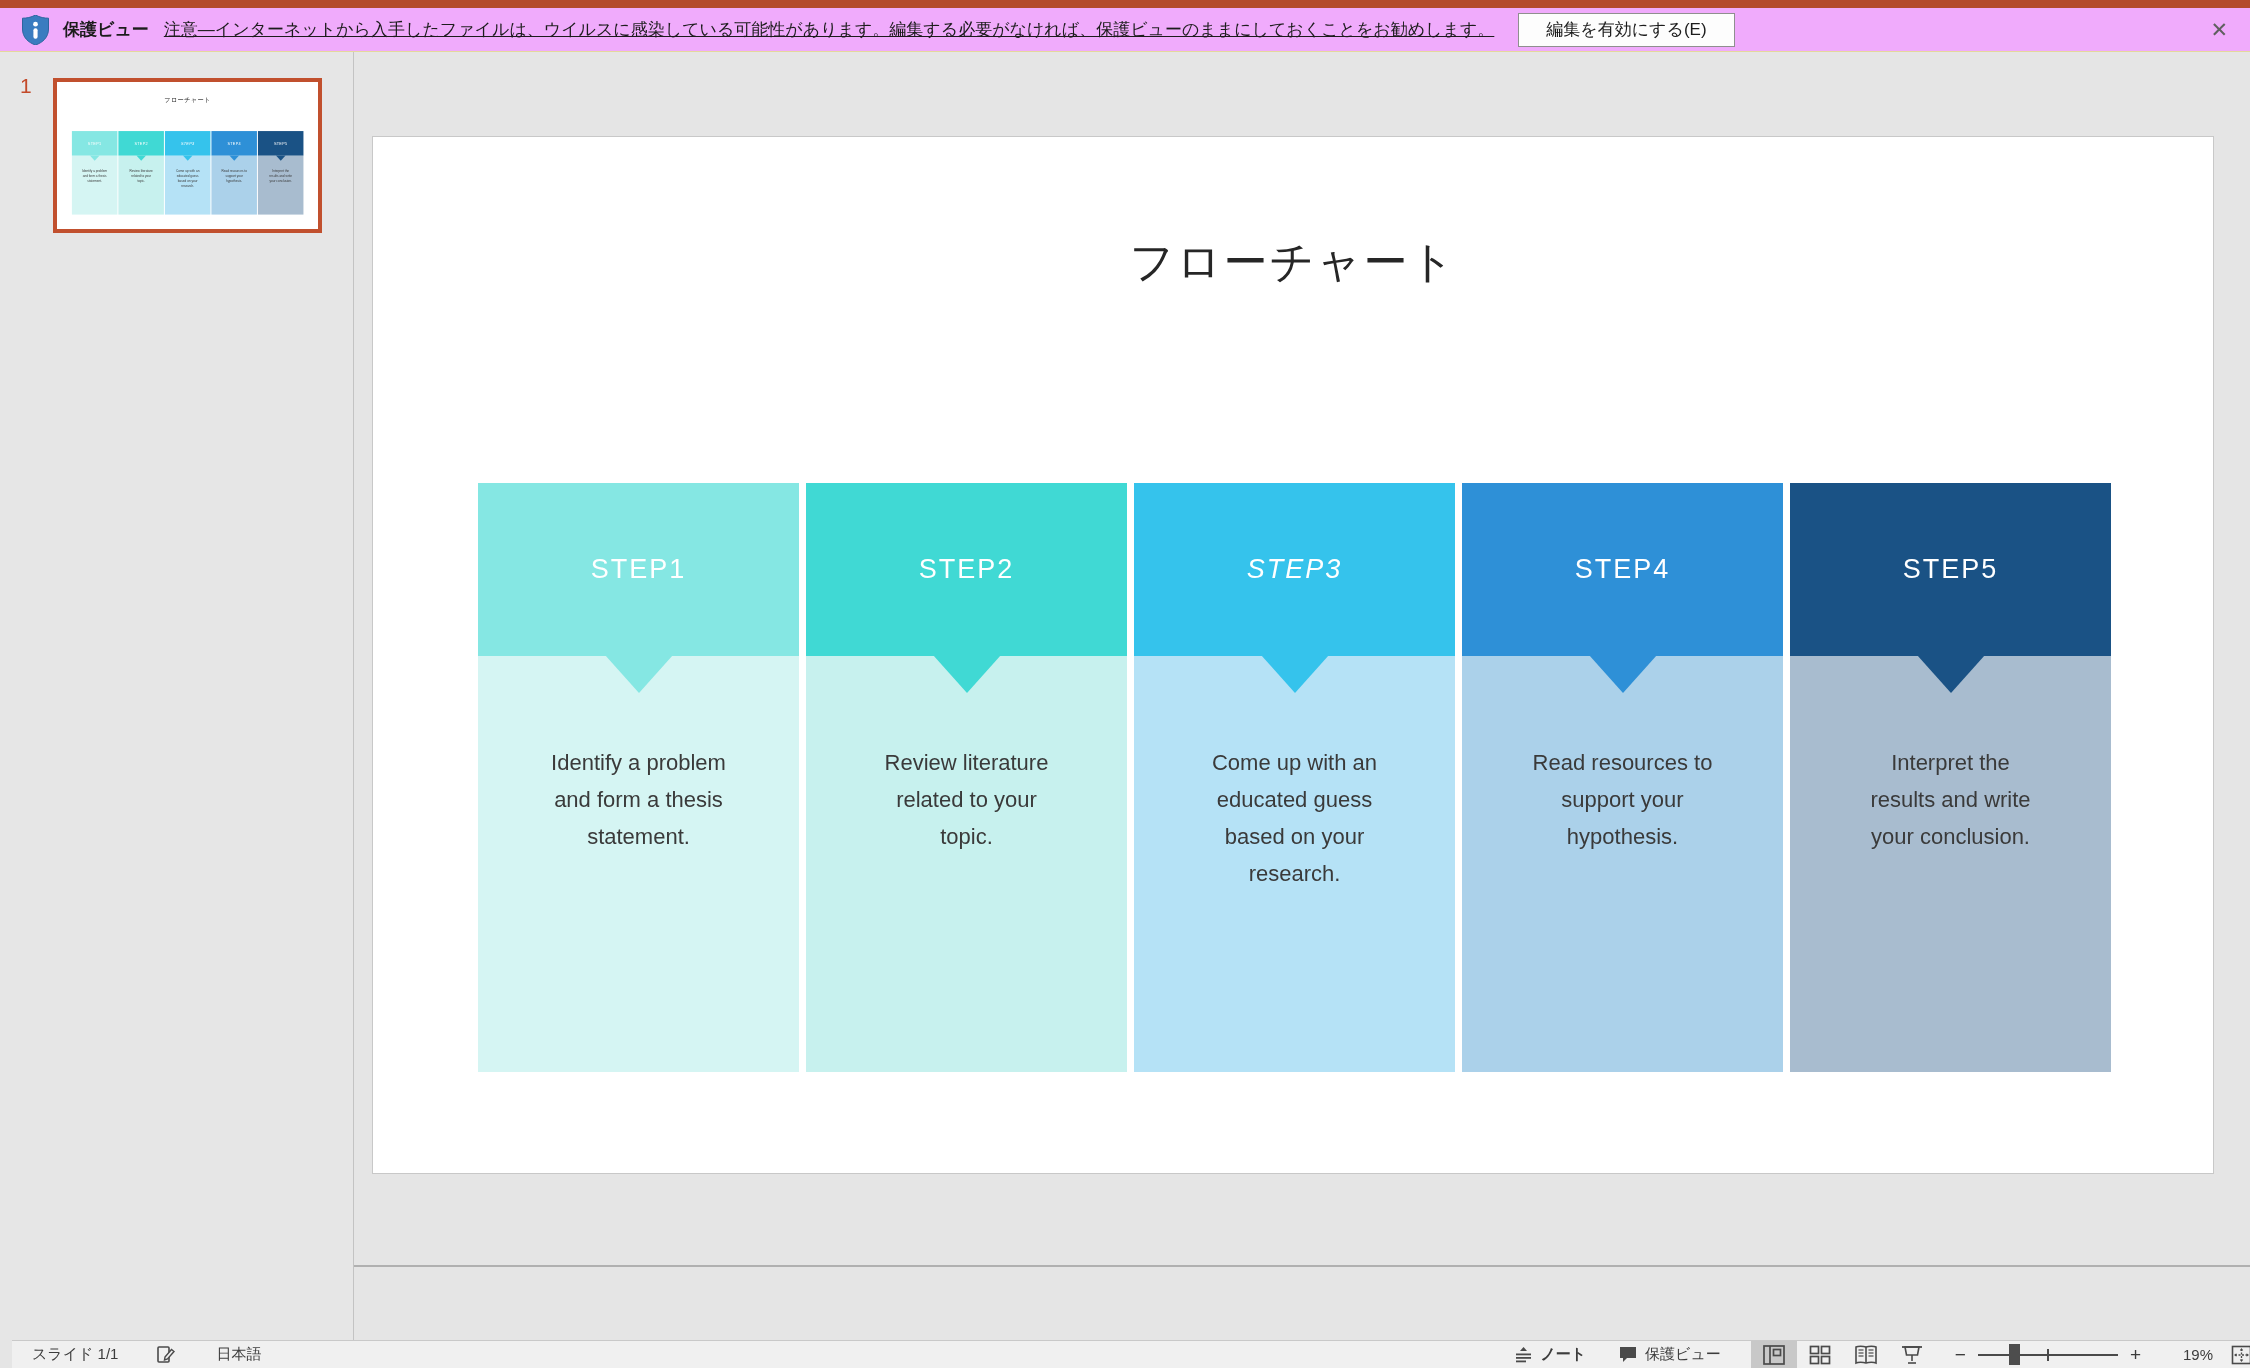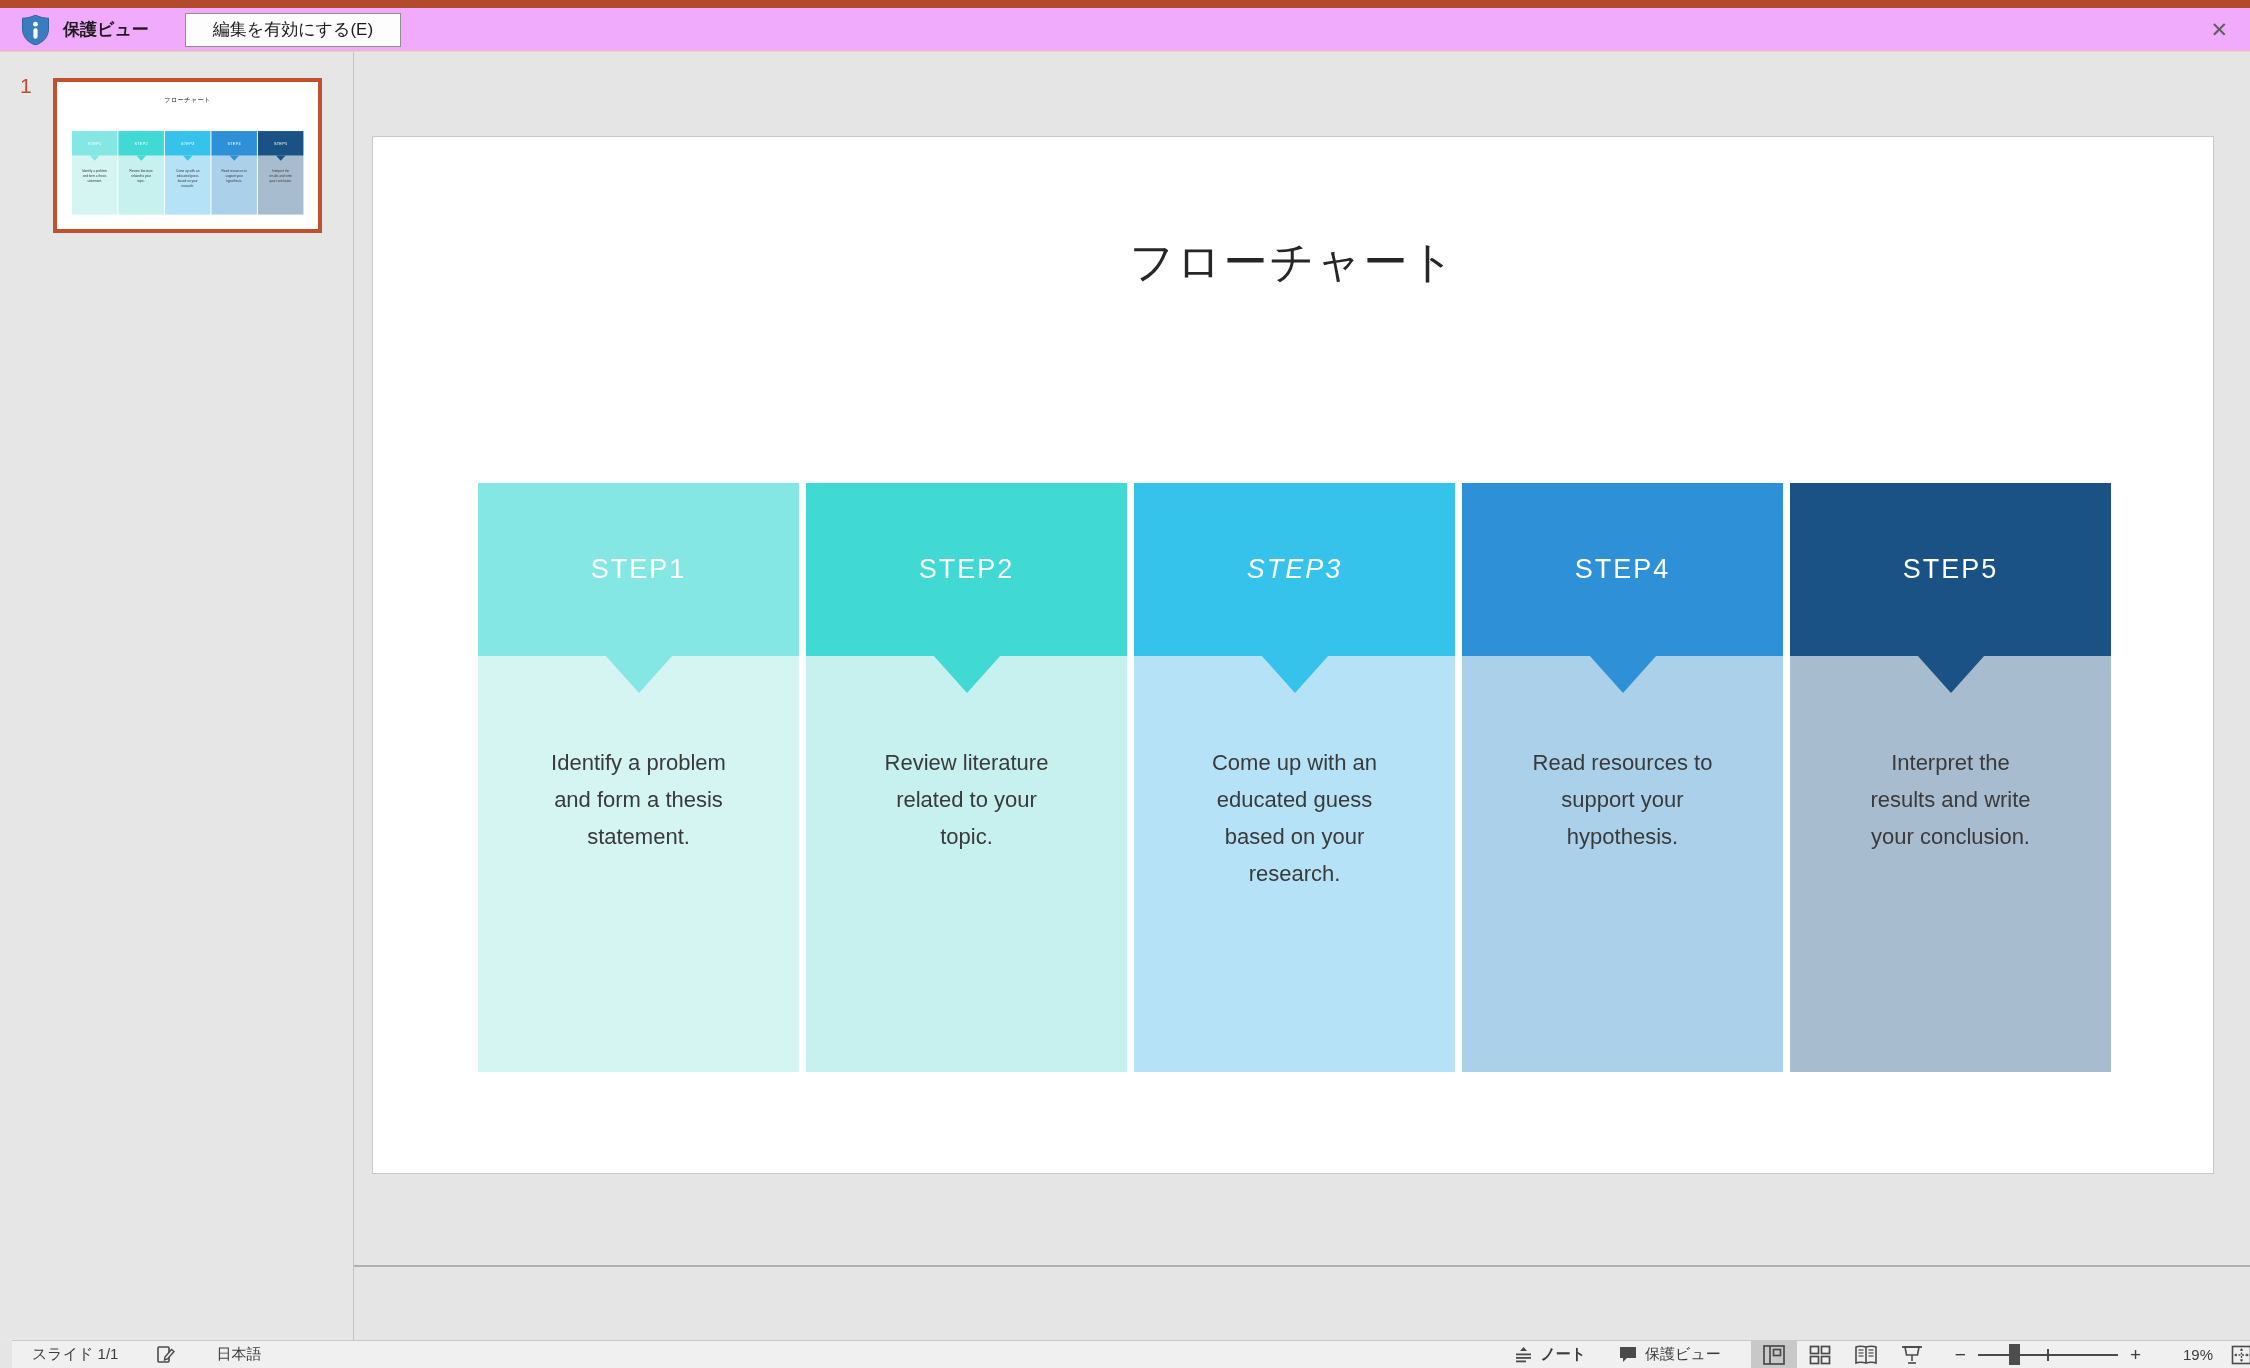--- a/index.html
+++ b/index.html
@@ -8,21 +8,21 @@
 
   
   .ribbon-strip{position:absolute;left:0;top:0;width:100%;height:8px;background:#b44a2c;}
 
   
   .pv-bar{position:absolute;left:0;top:8px;width:100%;height:44px;background:#f0abfc;
           border-bottom:1px solid #e4d89c;display:flex;align-items:center;padding:0 16px;box-sizing:border-box;}
   .pv-shield{flex:0 0 auto;width:27px;height:30px;margin-left:6px;}
   .pv-label{margin-left:14px;font-weight:bold;font-size:17px;color:#1c1c1c;white-space:nowrap;}
   .pv-message{margin-left:15px;font-size:17px;color:#1c1c1c;text-decoration:underline;white-space:nowrap;cursor:pointer;}
-  .pv-button{margin-left:36px;height:32px;padding:0 27px;background:#fdfdfd;border:1px solid #8f8f8f;
+  .pv-button{margin-left:24px;height:32px;padding:0 27px;background:#fdfdfd;border:1px solid #8f8f8f;
              font-size:17px;color:#1c1c1c;display:flex;align-items:center;white-space:nowrap;cursor:pointer;}
   .pv-close{margin-left:auto;margin-right:6px;font-size:21px;color:#5f5f5f;cursor:pointer;line-height:1;}
 
   
   .workspace{position:absolute;left:0;top:52px;width:100%;height:1288px;display:flex;}
 
   .thumb-panel{position:relative;flex:0 0 354px;background:#e6e6e6;border-right:1px solid #c3c3c3;box-sizing:border-box;}
   .thumb-number{position:absolute;left:20px;top:22px;font-size:21px;color:#c34a2a;}
   .thumb-box{position:absolute;left:53px;top:26px;width:269px;height:155px;border:4px solid #c1502e;
              background:#ffffff;box-sizing:border-box;overflow:hidden;cursor:pointer;}
@@ -78,20 +78,21 @@
 
   <div class="ribbon-strip"></div>
 
   <div class="pv-bar">
     <svg class="pv-shield" viewBox="0 0 27 30">
       <path d="M13.5 0 C9 2.5 4.5 3.2 0.5 3.2 L0.5 14 C0.5 22 6 27.5 13.5 30 C21 27.5 26.5 22 26.5 14 L26.5 3.2 C22.5 3.2 18 2.5 13.5 0 Z" fill="#3a7cc0" stroke="#2d659f" stroke-width="1"></path>
       <circle cx="13.5" cy="9.2" r="2.4" fill="#ffffff"></circle>
       <rect x="11.4" y="13.2" width="4.2" height="10.5" rx="2" fill="#ffffff"></rect>
     </svg>
     <span class="pv-label">保護ビュー</span>
+    <span class="pv-message">注意—インターネットから入手したファイルは、ウイルスに感染している可能性があります。編集する必要がなければ、保護ビューのままにしておくことをお勧めします。</span>
     <div class="pv-button">編集を有効にする(E)</div>
     <span class="pv-close">✕</span>
   </div>
 
   <div class="workspace">
 
     <div class="thumb-panel">
       <div class="thumb-number">1</div>
       <div class="thumb-box">
         <div class="thumb-scale" id="thumb-scale">

